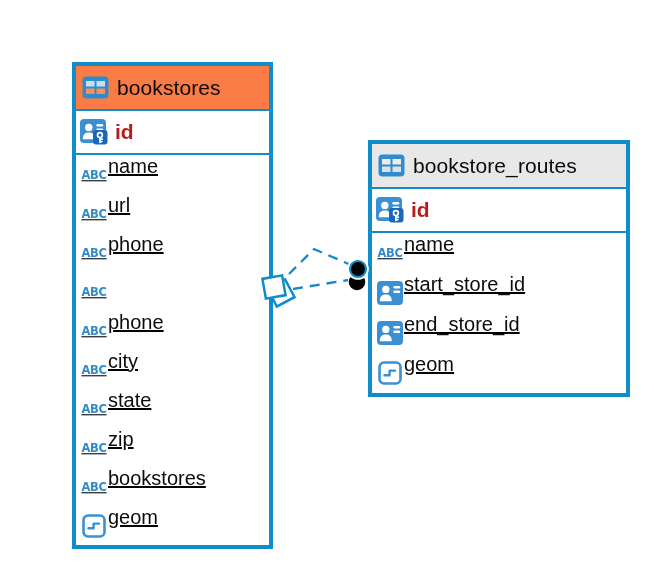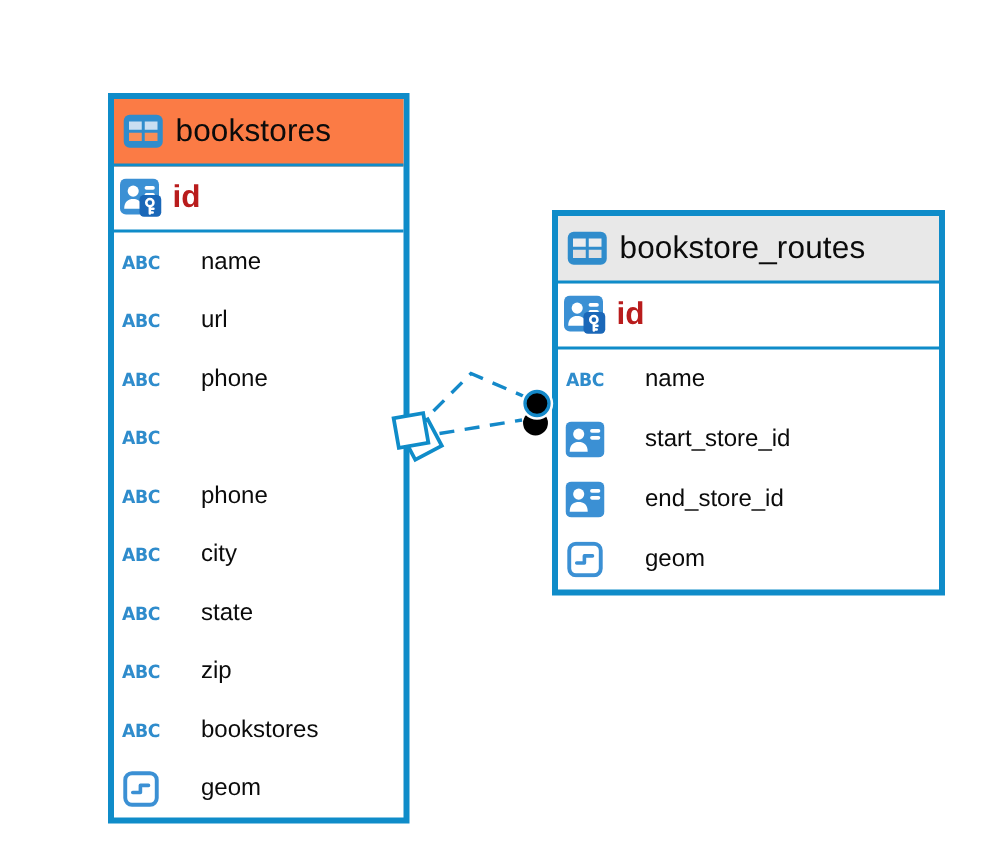--- a/index.html
+++ b/index.html
@@ -35,26 +35,26 @@
 
   .pk-row {
     display: flex; align-items: center;
     gap: 7px; padding: 0 4px;
     height: 42px;
     border-bottom: 2px solid #0f8cc9;
     font-weight: bold; font-size: 21px; color: #b91c1c;
   }
 
   .col-row {
-    display: flex; align-items: center;
-    gap: 26px; padding: 0 4px;
+    display: flex; 
+    gap: 0; padding: 0 4px; text-decoration: underline;
   }
   .card-left  .col-row { height: 39px; }
   .card-right .col-row { height: 40px; }
-  .col-label { font-size: 16px; color: #0b0b0b; white-space: nowrap; }
+  .col-label { font-size: 20px; color: #0b0b0b; white-space: nowrap; }
 
   .ico {
     width: 28px; flex: 0 0 28px;
     display: flex; align-items: center; justify-content: center;
   }
   .abc-badge {
     font-family: "DejaVu Sans", sans-serif;
     font-weight: bold; font-size: 11.5px;
     color: #2f8ccc; letter-spacing: -0.3px;
     transform: scaleY(1.05);

